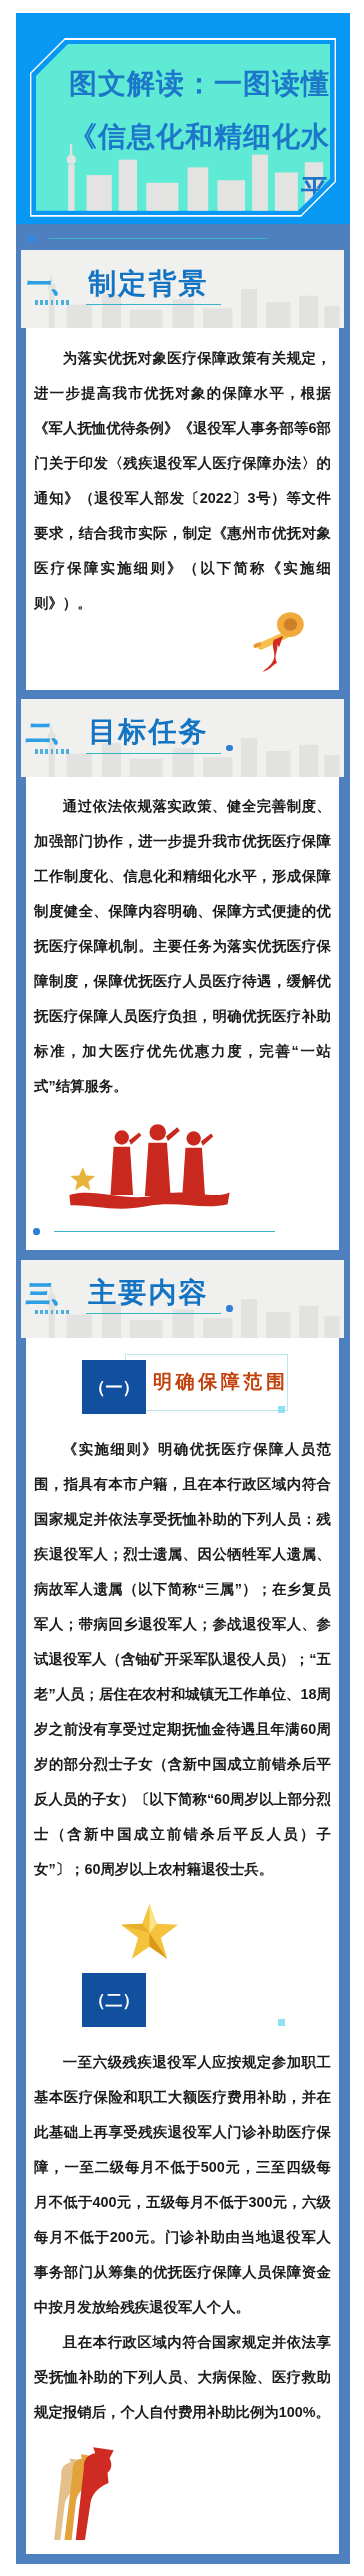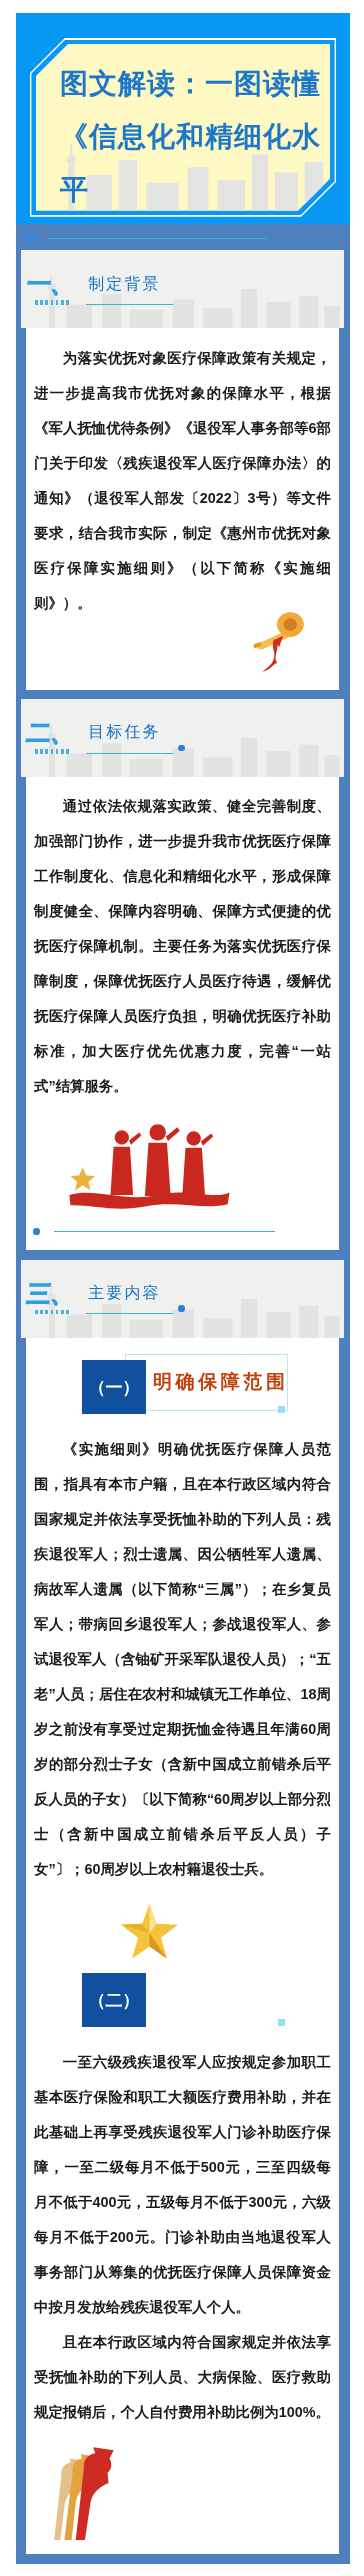--- a/index.html
+++ b/index.html
@@ -8,43 +8,43 @@
     background:#ffffff;
     font-family:"Liberation Sans","DejaVu Sans",sans-serif;
     -webkit-font-smoothing:antialiased;
   }
   
   .banner{position:relative;margin:13px 15.5px 0 15.5px;height:211px;background:#0897F2;}
   .frame-white{position:absolute;left:14.4px;top:25px;right:13.4px;bottom:7.2px;background:#ffffff;
     clip-path:polygon(35px 0,100% 0,100% calc(100% - 35px),calc(100% - 35px) 100%,0 100%,0 35px);}
   .frame-blue{position:absolute;inset:1.5px;background:#0897F2;
     clip-path:polygon(34px 0,100% 0,100% calc(100% - 34px),calc(100% - 34px) 100%,0 100%,0 34px);}
-  .frame-gray{position:absolute;inset:4.6px;background:#fef9c3;overflow:hidden;
-    clip-path:polygon(32px 0,100% 0,100% calc(100% - 32px),calc(100% - 32px) 100%,0 100%,0 32px);}
+  .frame-gray{position:absolute;inset:4.6px;background:#5eead4;overflow:hidden;
+    clip-path:polygon(32px 0,100% 0,100% calc(100% - 32px),calc(100% - 32px) 100%,0 100%,0 32px);text-align:right;}
   .banner-title{position:relative;z-index:2;padding:13.4px 0 0 24px;font-size:28px;font-weight:bold;
     color:#1C76CA;line-height:53px;letter-spacing:1px;}
   .skyline{position:absolute;left:0;right:0;bottom:0;width:100%;}
   
   .container{margin:0 15.5px;background:#4E7FBE;padding:8.2px 5.2px 10.3px 5.2px;}
   .top-divider{display:flex;align-items:center;margin:3.1px 5.2px 8.2px 7.2px;}
   .dot{width:6.7px;height:6.7px;border-radius:50%;background:#2F7FD6;flex:0 0 auto;}
   .top-divider .dot{background:#2E8BE8;}
   .hr-line{height:1px;background:#3AB5C8;flex:0 0 70%;margin-left:14.4px;}
   
   .card{background:transparent;margin-bottom:9.3px;}
   .card:last-child{margin-bottom:0;}
   .band{position:relative;background:#F0F0EE;height:78px;overflow:hidden;}
   .band-head{position:relative;z-index:2;display:flex;align-items:flex-end;padding:18.5px 0 0 6.2px;}
   .marker-wrap{display:flex;flex-direction:column;align-items:flex-start;margin-right:11.3px;}
   .marker{font-size:24px;font-weight:bold;color:#ffffff;-webkit-text-stroke:1.1px #2E9FE4;
     transform:skewX(-8deg);line-height:30px;}
   .stripes{width:34px;height:4.6px;margin:1px 0 0 8.2px;
     background:repeating-linear-gradient(90deg,#49B0E0 0 2.6px,transparent 2.6px 5.2px);}
   .sec-title-row{display:flex;align-items:flex-end;}
-  .sec-title{font-size:16px;font-weight:normal;color:#1474C4;letter-spacing:2.1px;
+  .sec-title{font-size:28px;font-weight:bold;color:#1474C4;letter-spacing:2.1px;
     padding:0 12.4px 5.2px 2.1px;border-bottom:1.5px solid #3AB5C8;line-height:30px;}
   .title-dot{width:6.7px;height:6.7px;border-radius:50%;background:#2F7FD6;margin:0 0 2.1px 5.2px;}
   .content{position:relative;background:#ffffff;margin:0 5.2px;padding:12.4px 4.1px 14.4px 4.1px;}
   .content p{margin:0 4.1px;font-size:14.4px;font-weight:bold;color:#1B1B1B;line-height:35px;
     text-align:justify;text-indent:2em;}
   
   .subhead{position:relative;height:63px;margin:4.1px 0 15.5px 0;}
   .sh-box{position:absolute;left:95px;top:0;width:161px;height:55px;background:#ffffff;
     border:0.5px solid #BFE5F0;display:flex;align-items:center;}
   .sh-title{font-family:"Liberation Serif","DejaVu Serif",serif;font-weight:bold;font-size:19px;

